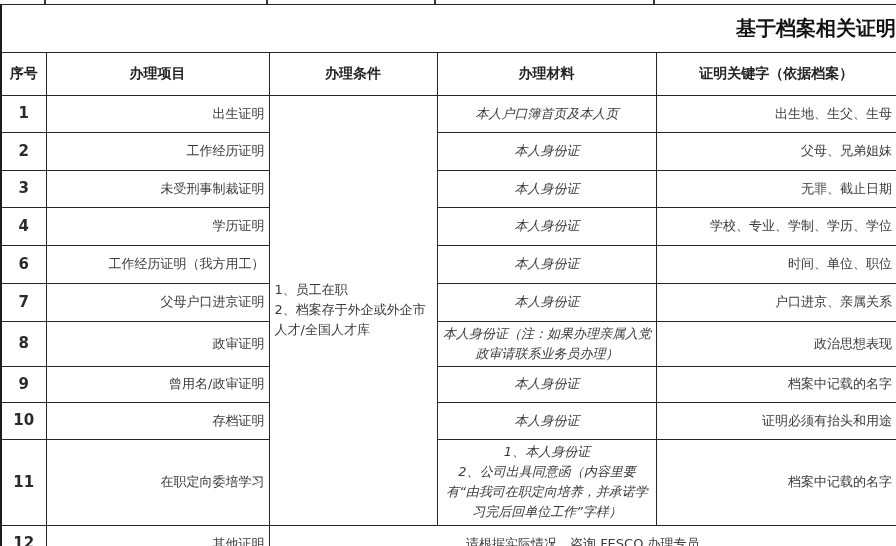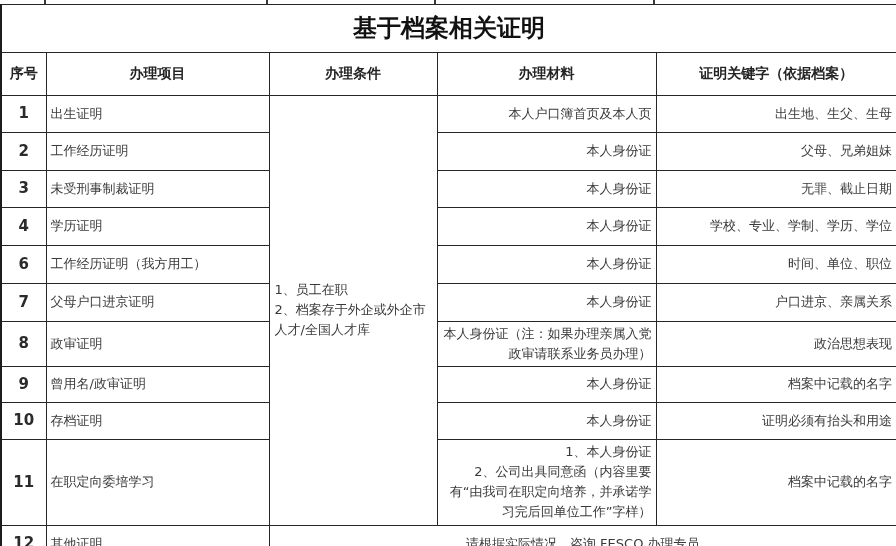--- a/index.html
+++ b/index.html
@@ -1,26 +1,26 @@
 <!DOCTYPE html>
 <html><head>
 <meta charset="utf-8">
 <style>
   html,body{margin:0;padding:0;background:#fff;}
   body{width:896px;height:546px;overflow:hidden;font-family:"DejaVu Sans","Liberation Sans",sans-serif;}
   .top-strip{position:relative;height:4px;width:896px;}
   .tick{position:absolute;top:0;width:2px;height:4px;background:#3a3a3a;}
   table{border-collapse:collapse;table-layout:fixed;width:896px;border:2px solid #1c1c1c;border-top-width:1px;}
   td{border:1px solid #262626;color:#3a3a3a;font-size:13px;vertical-align:middle;padding:2px 4px;line-height:1.55;overflow:hidden;}
-  .title-cell{font-size:24px;font-weight:bold;color:#111;text-align:center;padding:0;}
+  .title-cell{font-size:20px;font-weight:bold;color:#111;text-align:right;padding:0;}
   .head{font-weight:bold;font-size:14px;color:#242424;text-align:center;padding:10px 2px;}
   .no{font-weight:bold;font-size:15px;color:#2b2b2b;text-align:center;}
-  .item{text-align:left;}
+  .item{text-align:right;}
   .cond{white-space:pre-line;text-align:left;padding-left:5px;}
-  .mat{white-space:pre-line;text-align:right;padding-left:5px;}
+  .mat{white-space:pre-line;text-align:center;padding-left:5px;font-style:italic;}
   .kw{text-align:right;padding-left:5px;}
   .note{text-align:center;}
 </style>
 </head>
 <body>
 
 <div class="top-strip">
   <div class="tick" style="left:44px"></div>
   <div class="tick" style="left:266px"></div>
   <div class="tick" style="left:434px"></div>

